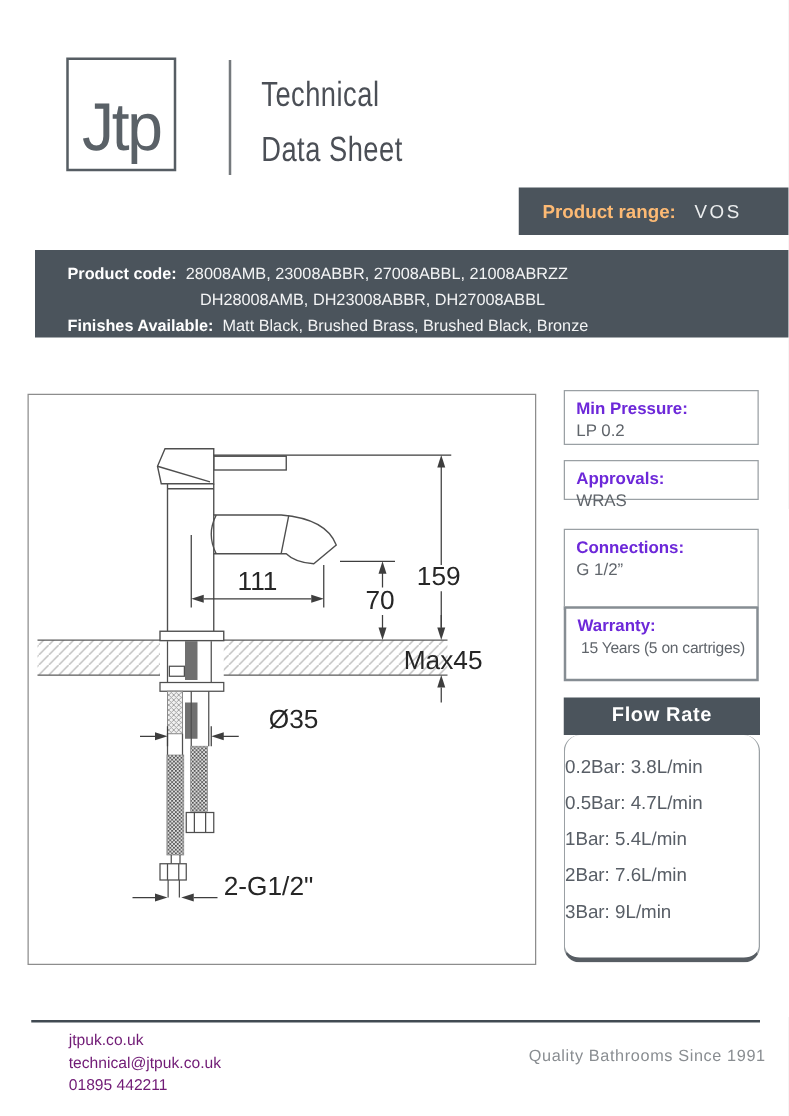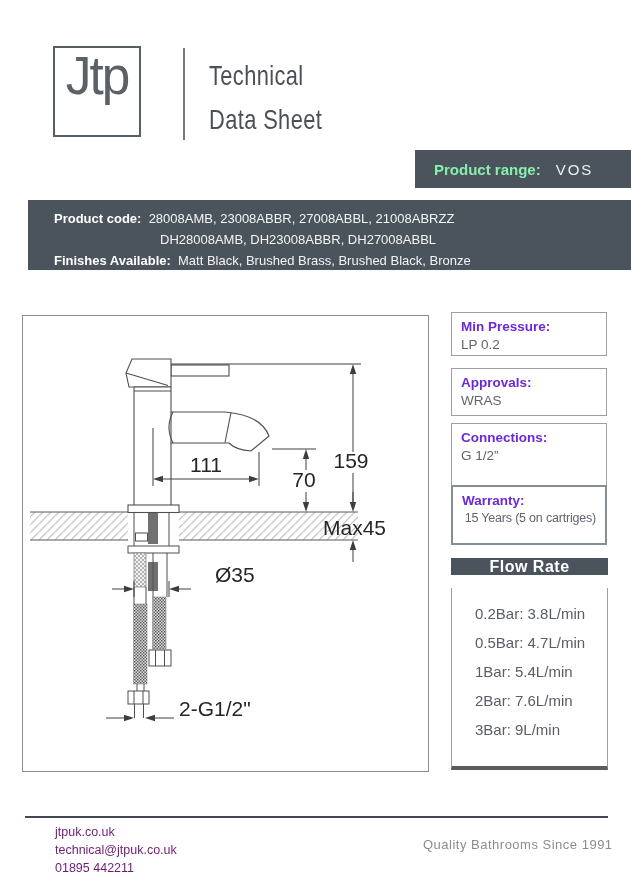--- a/index.html
+++ b/index.html
@@ -1,63 +1,63 @@
 <!DOCTYPE html>
 <html><head>
 <meta charset="utf-8">
 <style>
   html,body{margin:0;padding:0;background:#e9e9e9;}
   .page{position:relative;width:631px;height:893px;background:#ffffff;
         font-family:"Liberation Sans",sans-serif;overflow:hidden;margin:0 auto;}
 
   
   .logo-box{position:absolute;left:53px;top:46px;width:84px;height:87px;
-            border:2px solid #565d63;display:flex;align-items:flex-start;justify-content:center;}
+            border:2px solid #565d63;display:flex;align-items:flex-end;justify-content:center;}
   .logo-text{font-size:54px;color:#5a6167;letter-spacing:-2px;transform:scaleX(.95);
              font-weight:400;line-height:1;padding-bottom:6px;}
   .header-divider{position:absolute;left:183px;top:48px;width:2px;height:92px;background:#75797d;}
   .doc-title{position:absolute;left:209px;top:54px;color:#4b4f56;font-weight:500;}
   .doc-title .line{font-size:28px;line-height:44px;transform:scaleX(.78);transform-origin:left center;
                    white-space:nowrap;letter-spacing:.5px;}
 
   
   .range-bar{position:absolute;left:415px;top:150px;width:216px;height:38px;background:#4b545c;
              display:flex;align-items:center;padding-left:19px;box-sizing:border-box;}
-  .range-label{color:#86efac;font-weight:bold;font-size:15px;}
+  .range-label{color:#fdba74;font-weight:bold;font-size:15px;}
   .range-value{color:#eceeef;font-size:15px;margin-left:15px;letter-spacing:2px;}
 
   .code-bar{position:absolute;left:28px;top:200px;width:603px;height:70px;background:#4b545c;
             color:#ffffff;font-size:13px;box-sizing:border-box;padding:8px 0 0 26px;line-height:21px;}
   .code-bar b{font-weight:bold;}
   .code-line2{margin-left:106px;}
   .code-bar .val{color:#f3f4f5;}
 
   
   .draw-box{position:absolute;left:22px;top:315px;width:405px;height:455px;border:1px solid #8d8d8d;}
   .draw-box svg{display:block;}
   svg text{font-family:"Liberation Sans",sans-serif;font-size:21px;fill:#262626;}
 
   
   .spec-box{position:absolute;left:451px;width:156px;border:1px solid #9aa0a4;
             box-sizing:border-box;padding:6px 9px;background:#fff;}
   .spec-1{top:312px;height:44px;}
-  .spec-2{top:368px;height:48px;}
+  .spec-2{top:368px;height:32px;}
   .spec-3{top:423px;height:65px;}
   .spec-4{top:485px;height:60px;border:2px solid #868d93;}
   .spec-label{font-size:13.5px;font-weight:bold;color:#6d28d9;}
   .spec-value{font-size:13.5px;color:#60656b;margin-top:3px;white-space:nowrap;}
   .spec-4 .spec-value{font-size:12.5px;letter-spacing:-.2px;text-align:right;}
 
   
-  .flow-header{position:absolute;left:451px;top:558px;width:157px;height:17px;background:#4b545c;
+  .flow-header{position:absolute;left:451px;top:558px;width:157px;height:30px;background:#4b545c;
                color:#ffffff;font-weight:bold;font-size:16px;display:flex;align-items:center;
                justify-content:center;letter-spacing:.5px;}
   .flow-list{position:absolute;left:451px;top:588px;width:157px;height:182px;box-sizing:border-box;
              border-left:1px solid #9aa0a4;border-right:1px solid #9aa0a4;border-bottom:4px solid #575d63;
-             padding:11px 0 0 23px;}
+             padding:11px 0 0 0;border-radius:13px;}
   .flow-row{font-size:15px;color:#585e66;line-height:29px;white-space:nowrap;}
 
   
   .footer-rule{position:absolute;left:25px;top:816px;width:583px;height:2px;background:#414a52;}
   .footer-contact{position:absolute;left:55px;top:823px;font-size:12.5px;color:#701a75;line-height:18px;}
   .footer-tagline{position:absolute;left:423px;top:825px;font-size:13px;color:#898d91;letter-spacing:.5px;margin-top:12px;}
 </style>
 </head>
 <body>
 

